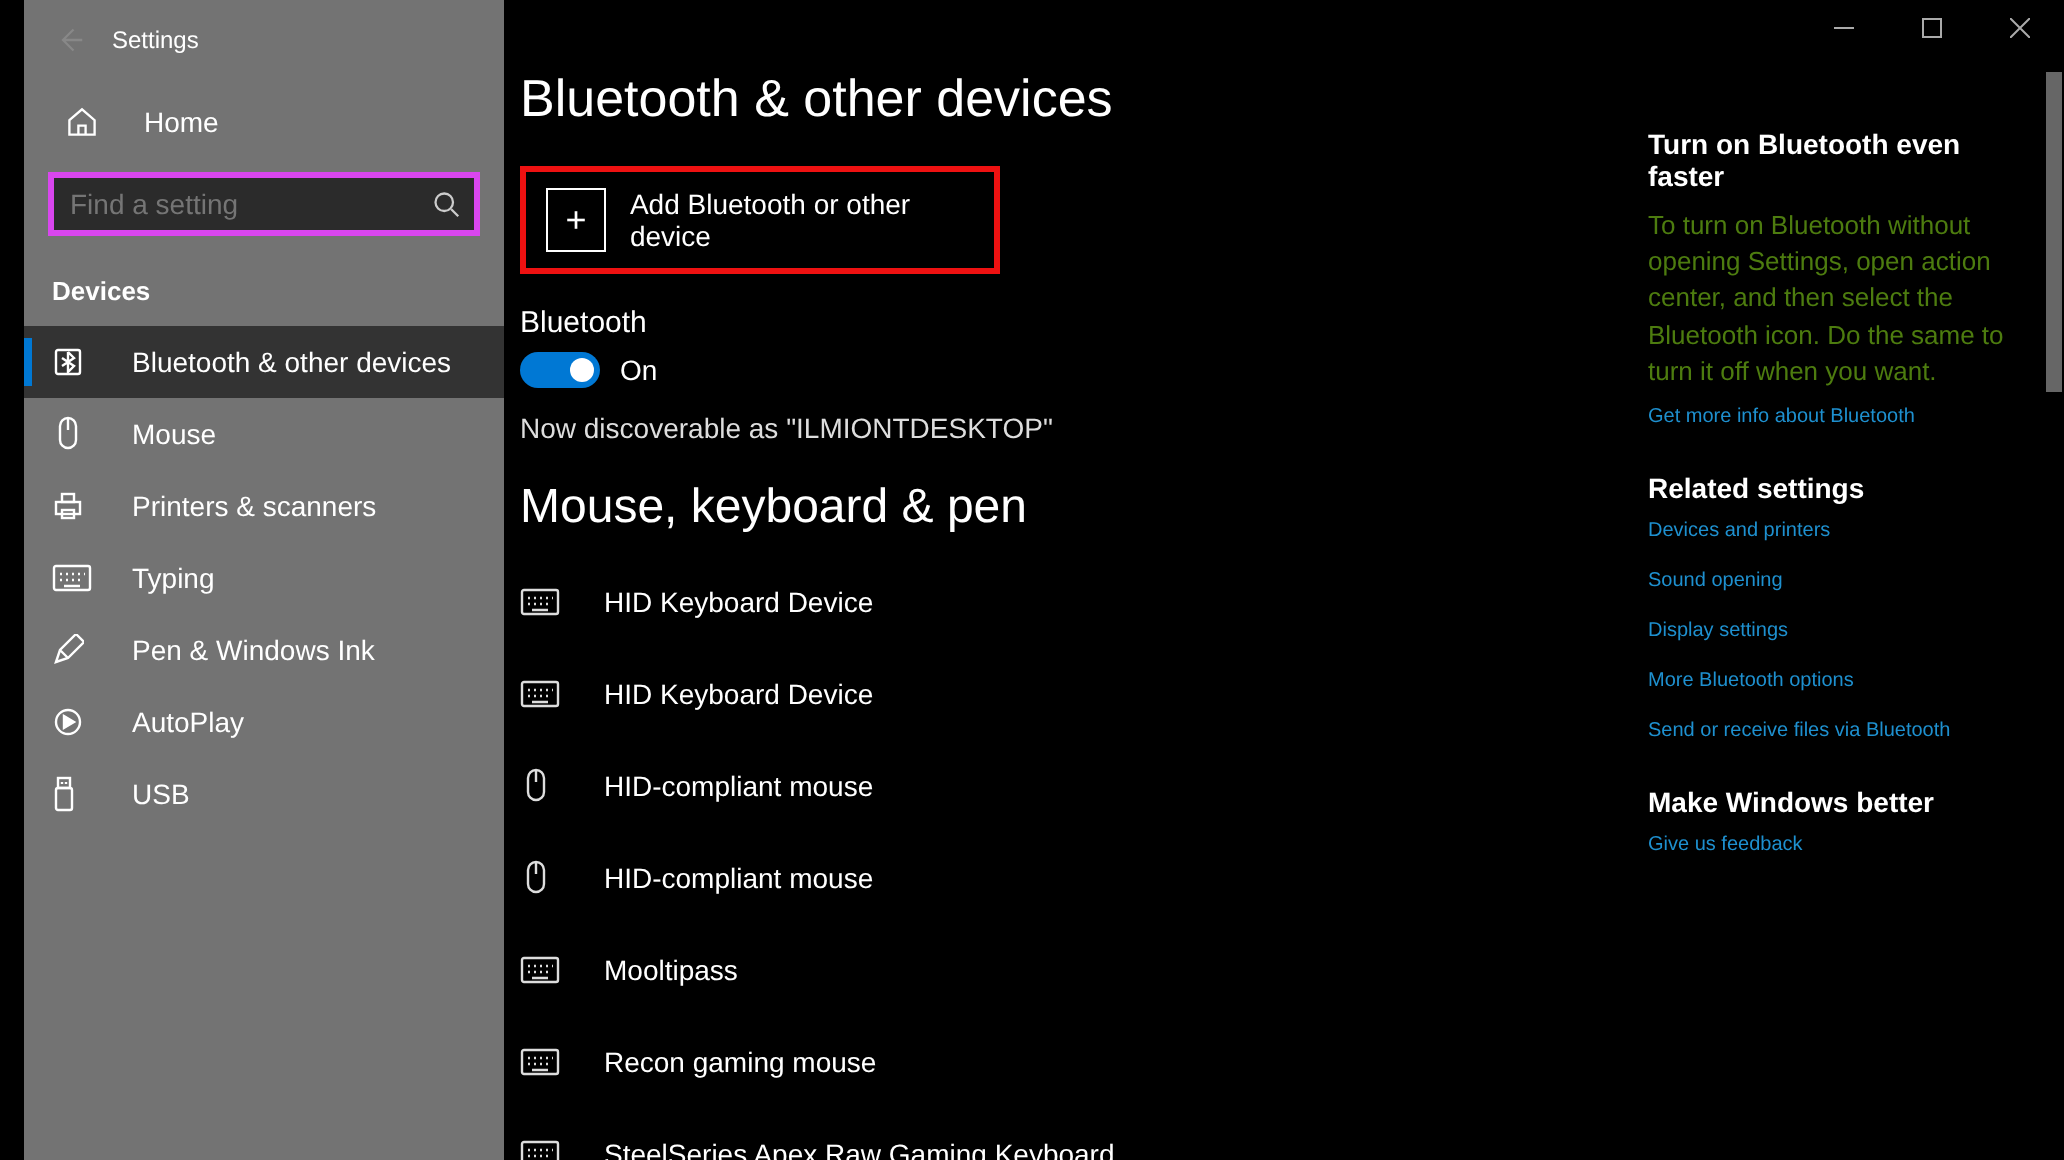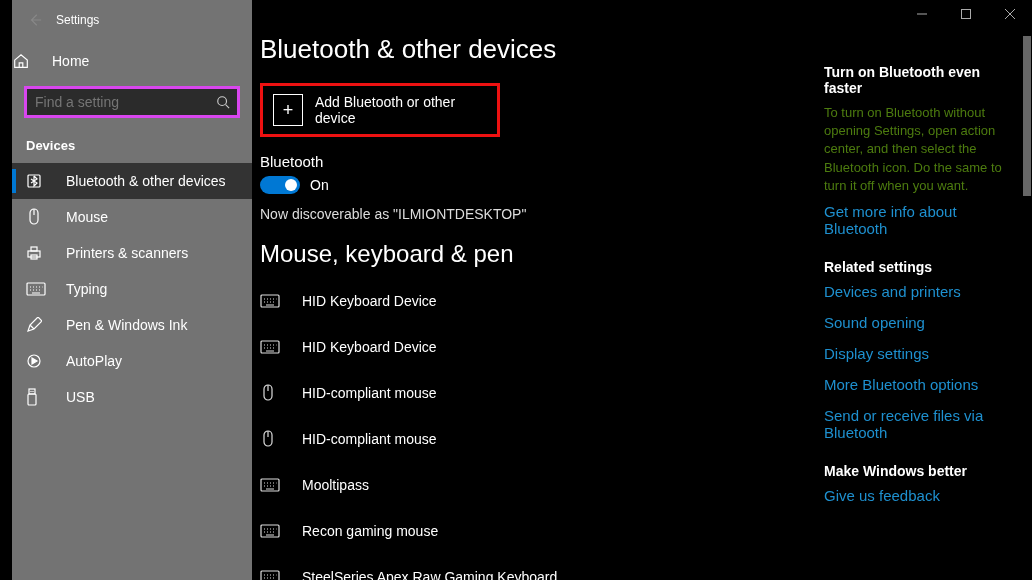--- a/index.html
+++ b/index.html
@@ -23,21 +23,21 @@
     .back-btn {
       width: 30px; height: 30px;
       display: flex; align-items: center; justify-content: center;
       color: #888;
     }
     .app-title {
       margin-left: 6px; font-size: 12px; color: #fff;
     }
     .home-row {
       display: flex; align-items: center;
-      height: 42px; padding: 0 0;
+      height: 42px; padding: 0 20px;
       cursor: pointer;
     }
     .home-row .ic { width: 22px; display: flex; }
     .home-row .lbl { margin-left: 18px; }
     .search-row {
       padding: 4px 12px 8px 12px;
     }
     .search-box {
       display: flex; align-items: center;
       background: #2b2b2b; border: 3px solid #d946ef;
@@ -117,21 +117,21 @@
       width: 196px;
     }
     .rp-heading {
       font-size: 14px; font-weight: 600; margin-top: 22px; margin-bottom: 8px;
     }
     .rp-text {
       font-size: 13px; color: #4d7c0f; line-height: 1.4;
       margin-bottom: 8px;
     }
     .link {
-      color: #1e90cf; font-size: 15px; cursor: pointer;
+      color: #1e90cf; font-size: 10px; cursor: pointer;
       display: block; margin-bottom: 14px;
     }
     .window-controls {
       position: absolute; right: 0; top: 0;
       display: flex;
     }
     .wc {
       width: 44px; height: 28px;
       display: flex; align-items: center; justify-content: center;
       color: #aaa; cursor: pointer; font-size: 11px;

